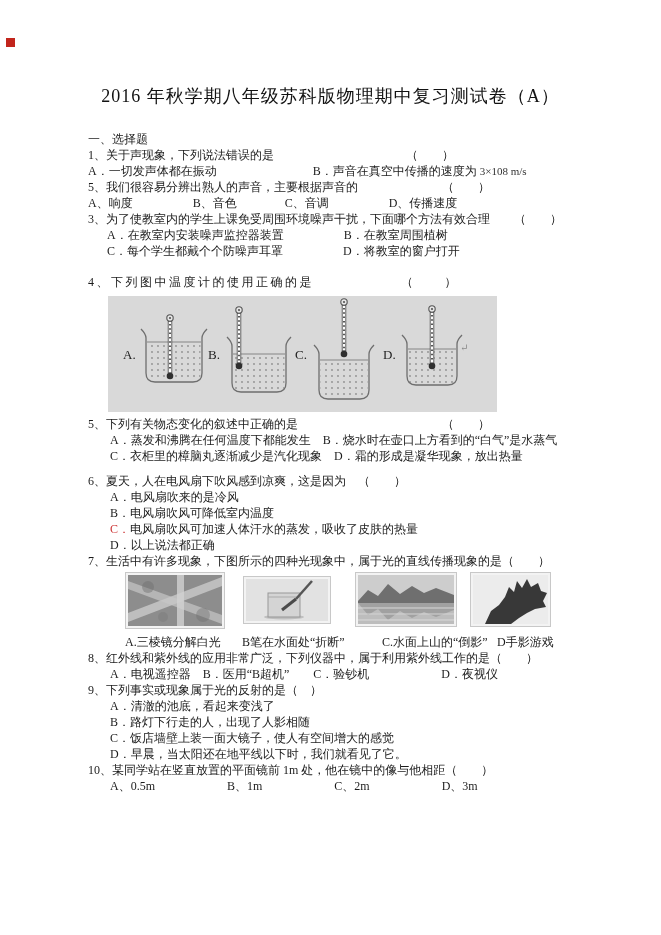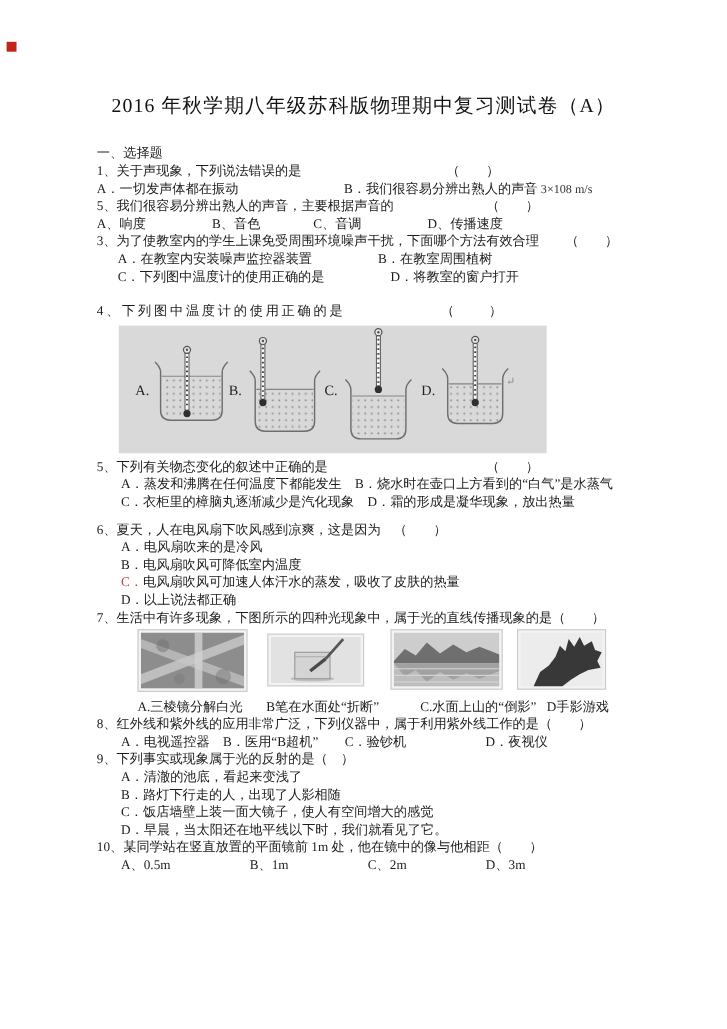--- a/index.html
+++ b/index.html
@@ -38,28 +38,28 @@
 
   <div class="corner"></div>
 
   <div class="title">2016 年秋学期八年级苏科版物理期中复习测试卷（A）</div>
 
   <div class="content">
 
     <div class="line">一、选择题</div>
 
     <div class="line">1、关于声现象，下列说法错误的是　　　　　　　　　　　（　　）</div>
-    <div class="line"><span>A．一切发声体都在振动　　　　　　　　</span><span>B．我们很容易分辨出熟人的声音 </span><span class="sans">3×108 m/s</span></div>
+    <div class="line"><span>A．一切发声体都在振动　　　　　　　　</span><span>B．声音在真空中传播的速度为 </span><span class="sans">3×108 m/s</span></div>
 
     <div class="line">5、我们很容易分辨出熟人的声音，主要根据声音的　　　　　　　（　　）</div>
     <div class="line">A、响度　　　　　B、音色　　　　C、音调　　　　　D、传播速度</div>
 
     <div class="line">3、为了使教室内的学生上课免受周围环境噪声干扰，下面哪个方法有效合理　　（　　）</div>
     <div class="line in2">A．在教室内安装噪声监控器装置　　　　　B．在教室周围植树</div>
-    <div class="line in2">C．下列图中温度计的使用正确的是　　　　　D．将教室的窗户打开</div>
+    <div class="line in2">C．每个学生都戴个个防噪声耳罩　　　　　D．将教室的窗户打开</div>
 
     <div class="line mt15 ls">4、下列图中温度计的使用正确的是　　　　　　（　　）</div>
 
     <div class="fig4">
       <svg width="389" height="116" viewBox="0 0 389 116">
         <defs>
           <pattern id="wdots" width="6" height="6" patternUnits="userSpaceOnUse">
             <circle cx="2" cy="2" r="0.9" fill="#8f8f8f"></circle>
           </pattern>
         </defs>

